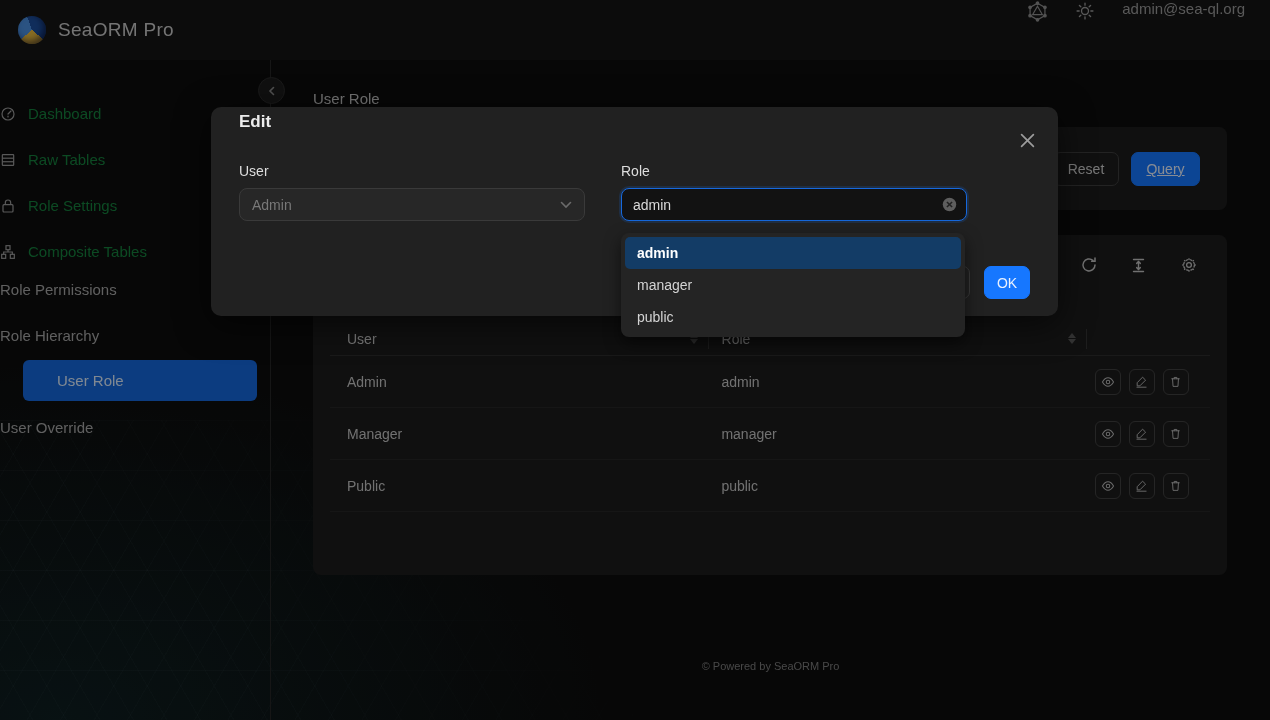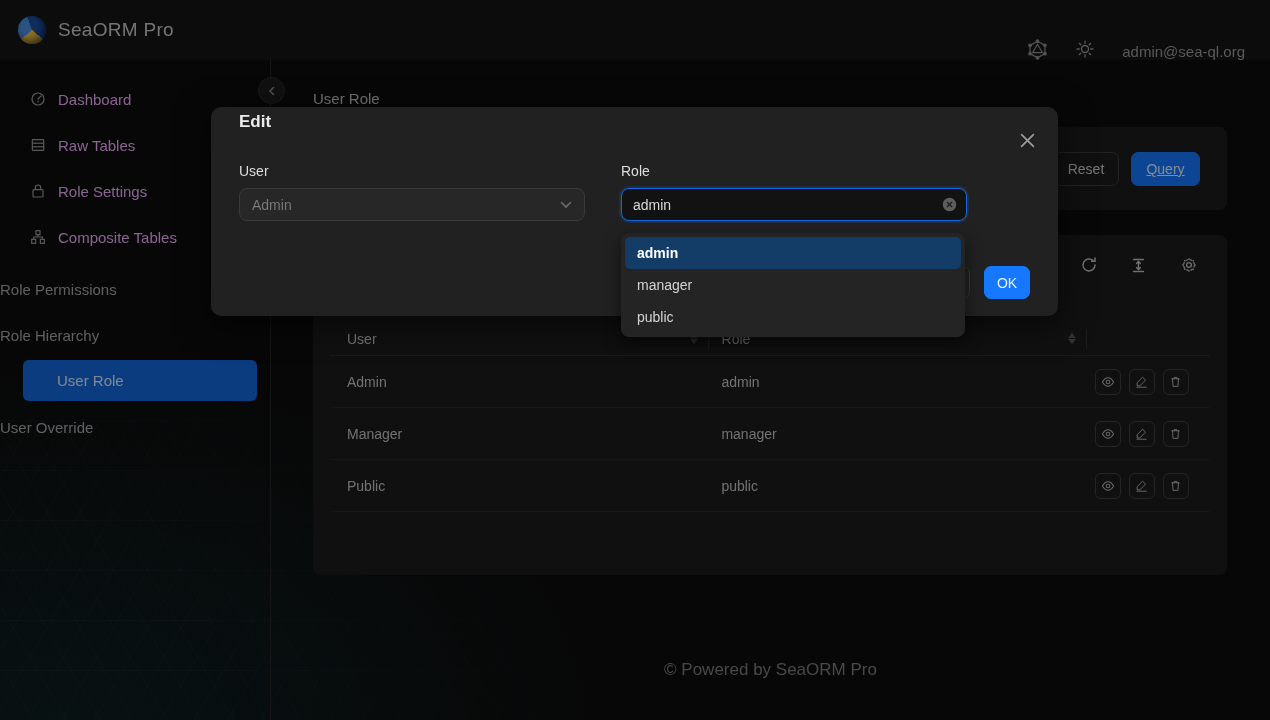--- a/index.html
+++ b/index.html
@@ -19,27 +19,27 @@
     -webkit-mask-image:linear-gradient(45deg, #000 30%, transparent 75%);
             mask-image:linear-gradient(45deg, #000 30%, transparent 75%);
     pointer-events:none; }
 
   
   .header{ position:absolute; top:0; left:0; width:1270px; height:60px; background:#151515; display:flex; align-items:center; z-index:5; }
   .logo{ width:28px; height:28px; border-radius:50%; margin-left:18px;
     background:conic-gradient(from 130deg, #e8b93e 0deg 100deg, #4a8fe0 100deg 210deg, #1d4f9e 210deg 360deg);
     box-shadow:inset -3px -3px 6px rgba(0,0,30,.55); }
   .brand{ margin-left:12px; font-size:19px; font-weight:normal; color:#c9c9c9; letter-spacing:.3px; }
-  .header-right{ position:absolute; right:25px; top:0; height:60px; display:flex; align-items:flex-end; gap:26px; }
+  .header-right{ position:absolute; right:25px; top:0; height:60px; display:flex; align-items:flex-start; gap:26px; }
   .hicon{ width:22px; height:22px; display:flex; align-items:center; justify-content:center; cursor:pointer; }
   .email{ font-size:15px; color:#9a9a9a; }
 
   
   .sidebar{ position:absolute; top:60px; left:0; width:271px; bottom:0; border-right:1px solid #272727; z-index:4; padding-top:16px; }
-  .nav-item{ height:46px; display:flex; align-items:center; padding-left:30px; color:#f0abfc; font-size:15px; cursor:pointer; }
+  .nav-item{ height:46px; display:flex; align-items:flex-end; color:#15803d; font-size:15px; cursor:pointer; }
   .nav-item .nicon{ width:16px; height:16px; margin-right:12px; display:flex; align-items:center; justify-content:center; }
   .subnav{ margin-top:6px; }
   .sub-item{ height:46px; display:flex; align-items:center; color:#a6a6a6; font-size:15px; cursor:pointer; }
   .sub-item.active{ height:41px; margin:2px 13px 3px 23px; padding-left:34px; background:#1668dc; border-radius:6px; color:#dcebfc; }
   .collapse-btn{ position:absolute; top:77px; left:258px; width:27px; height:27px; border-radius:50%;
     background:#1d1d1d; border:1px solid #2c2c2c; display:flex; align-items:center; justify-content:center; z-index:6; cursor:pointer; }
 
   
   .content{ position:absolute; top:60px; left:271px; width:999px; bottom:0; }
   .page-title{ position:absolute; left:42px; top:30px; font-size:15px; color:#c6c6c6; }
@@ -71,21 +71,21 @@
   .drow .col-user,.drow .col-role{ color:#c3c3c3; }
   .act-btn{ width:26px; height:26px; border:1px solid #414141; border-radius:6px; background:transparent;
     display:flex; align-items:center; justify-content:center; cursor:pointer; }
 
   .pagination{ position:absolute; right:29px; top:300px; display:flex; align-items:center; gap:13px; }
   .pg-total{ font-size:14px; color:#c2c2c2; }
   .pg-arrow{ width:14px; height:24px; display:flex; align-items:center; justify-content:center; cursor:pointer; }
   .pg-num{ width:25px; height:25px; border:1px solid #1668dc; border-radius:5px; color:#d5d5d5; font-size:14px;
     display:flex; align-items:center; justify-content:center; cursor:pointer; }
 
-  .footer{ position:absolute; left:0; right:0; top:600px; text-align:center; font-size:17px; color:#7d7d7d; }
+  .footer{ position:absolute; left:0; right:0; top:600px; text-align:center; font-size:11px; color:#7d7d7d; }
 
   
   .mask{ position:absolute; inset:0; background:rgba(0,0,0,0.42); z-index:20; }
   .modal{ position:absolute; left:211px; top:107px; width:847px; height:209px; background:#212121; border-radius:10px;
     box-shadow:0 8px 34px rgba(0,0,0,.6); z-index:30; }
   .modal-title{ position:absolute; left:28px; top:5px; font-size:17px; font-weight:bold; color:#ececec; }
   .modal-close{ position:absolute; top:24px; right:22px; width:18px; height:18px; display:flex; align-items:center; justify-content:center; cursor:pointer; }
   .form{ position:absolute; left:28px; top:56px; display:flex; gap:36px; }
   .fcol{ width:346px; }
   .flabel{ font-size:14px; color:#dedede; margin-bottom:9px; }

